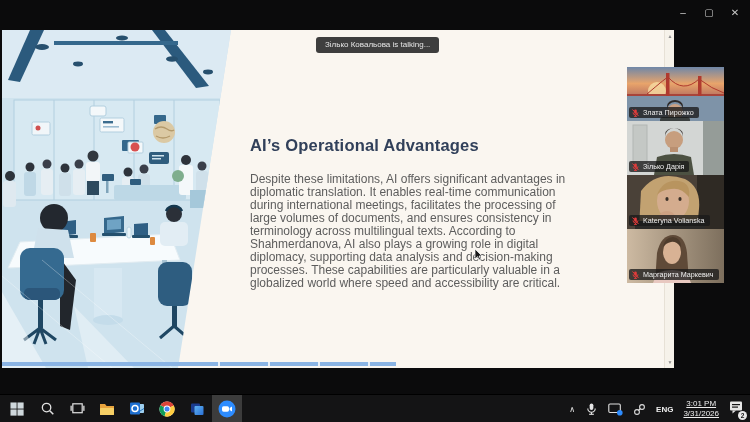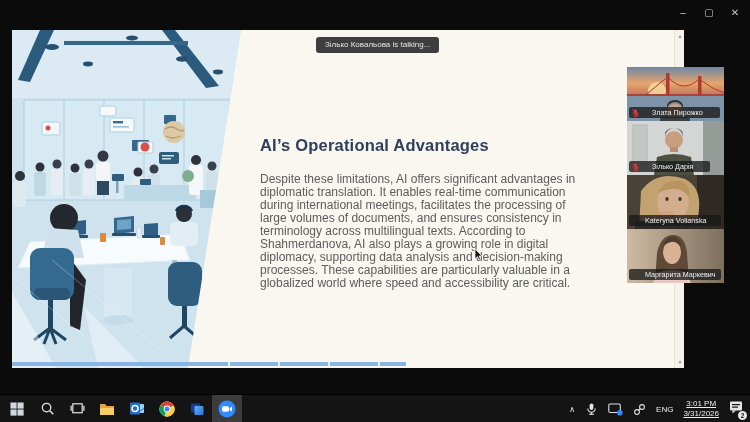--- a/index.html
+++ b/index.html
@@ -4,21 +4,21 @@
 <style>
   html,body{margin:0;padding:0;background:#000;}
   *{box-sizing:border-box;font-family:"Liberation Sans","DejaVu Sans",sans-serif;}
   #stage{position:relative;width:750px;height:422px;background:#0b0b0c;overflow:hidden;}
 
   
   .win-controls{position:absolute;top:3px;right:2px;display:flex;}
   .win-btn{width:26px;height:20px;color:#c9c9c9;font-size:10px;line-height:20px;text-align:center;cursor:default;}
 
   
-  #share{position:absolute;left:12px;top:30px;width:672px;height:338px;background:#faf6f0;overflow:hidden;}
+  #share{position:absolute;left:2px;top:30px;width:672px;height:338px;background:#faf6f0;overflow:hidden;}
   #slide{position:absolute;inset:0;}
   #illustration-wrap{position:absolute;left:0;top:0;width:230px;height:338px;
      clip-path:polygon(0 0,229px 0,176px 338px,0 338px);}
   #illustration-wrap svg{display:block;}
   .slide-title{position:absolute;left:248px;top:106px;font-size:16.5px;font-weight:700;
      color:#31405a;letter-spacing:.2px;}
   .slide-body{position:absolute;left:248px;top:143px;width:327px;font-size:12px;
      line-height:13px;color:#5d5d5d;}
   .bottom-strip{position:absolute;left:0;bottom:2px;height:4px;width:394px;background:#8ab4e4;}
   .strip-gap{position:absolute;top:0;width:2px;height:4px;background:#e8f0f8;}
@@ -34,34 +34,34 @@
   .toast{position:absolute;left:316px;top:37px;height:16px;padding:0 9px;background:#3e3e3e;
      border-radius:3px;color:#e6e6e6;font-size:8px;line-height:16px;white-space:nowrap;}
 
   
   .cursor{position:absolute;left:474px;top:247px;}
 
   
   #participants{position:absolute;left:627px;top:67px;width:97px;}
   .thumb{position:relative;width:97px;height:54px;overflow:hidden;background:#222;}
   .thumb svg{display:block;}
-  .name-tag{position:absolute;left:2px;bottom:3px;display:flex;align-items:center;gap:13px;
-     background:rgba(25,25,25,.78);border-radius:2px;padding:1px 17px 1px 3px;max-width:92px;}
+  .name-tag{position:absolute;left:2px;bottom:3px;display:flex;align-items:center;gap:4px;
+     background:rgba(25,25,25,.78);border-radius:2px;padding:1px 5px 1px 3px;max-width:92px;}
   .name-tag span{color:#efefef;font-size:7.2px;line-height:9px;white-space:nowrap;}
 
   
   #taskbar{position:absolute;left:0;bottom:0;width:750px;height:28px;background:#141415;
      border-top:1px solid #000;display:flex;align-items:center;}
   .tb-apps{display:flex;height:28px;}
   .tb-btn{width:30px;height:28px;display:flex;align-items:center;justify-content:center;}
   .tb-btn.active{background:#3c3c3c;}
   .tray{position:absolute;right:2px;top:0;height:28px;display:flex;align-items:center;gap:2px;}
   .tray-item{height:28px;display:flex;align-items:center;justify-content:center;padding:0 4px;}
   .tray-chevron{color:#e6e6e6;font-size:8px;}
-  .tray-lang{color:#eee;font-size:8px;font-weight:400;}
+  .tray-lang{color:#eee;font-size:8px;font-weight:700;}
   .tray-clock{color:#eee;font-size:8px;line-height:10px;text-align:center;text-decoration:underline;}
   .badge-wrap{position:relative;}
   .badge{position:absolute;right:-3px;bottom:-2px;width:9px;height:9px;border-radius:50%;
      background:#e9e9e9;color:#161616;font-size:6.5px;line-height:9px;text-align:center;font-weight:700;}
 </style>
 </head>
 <body>
 
 <div id="stage">
 

